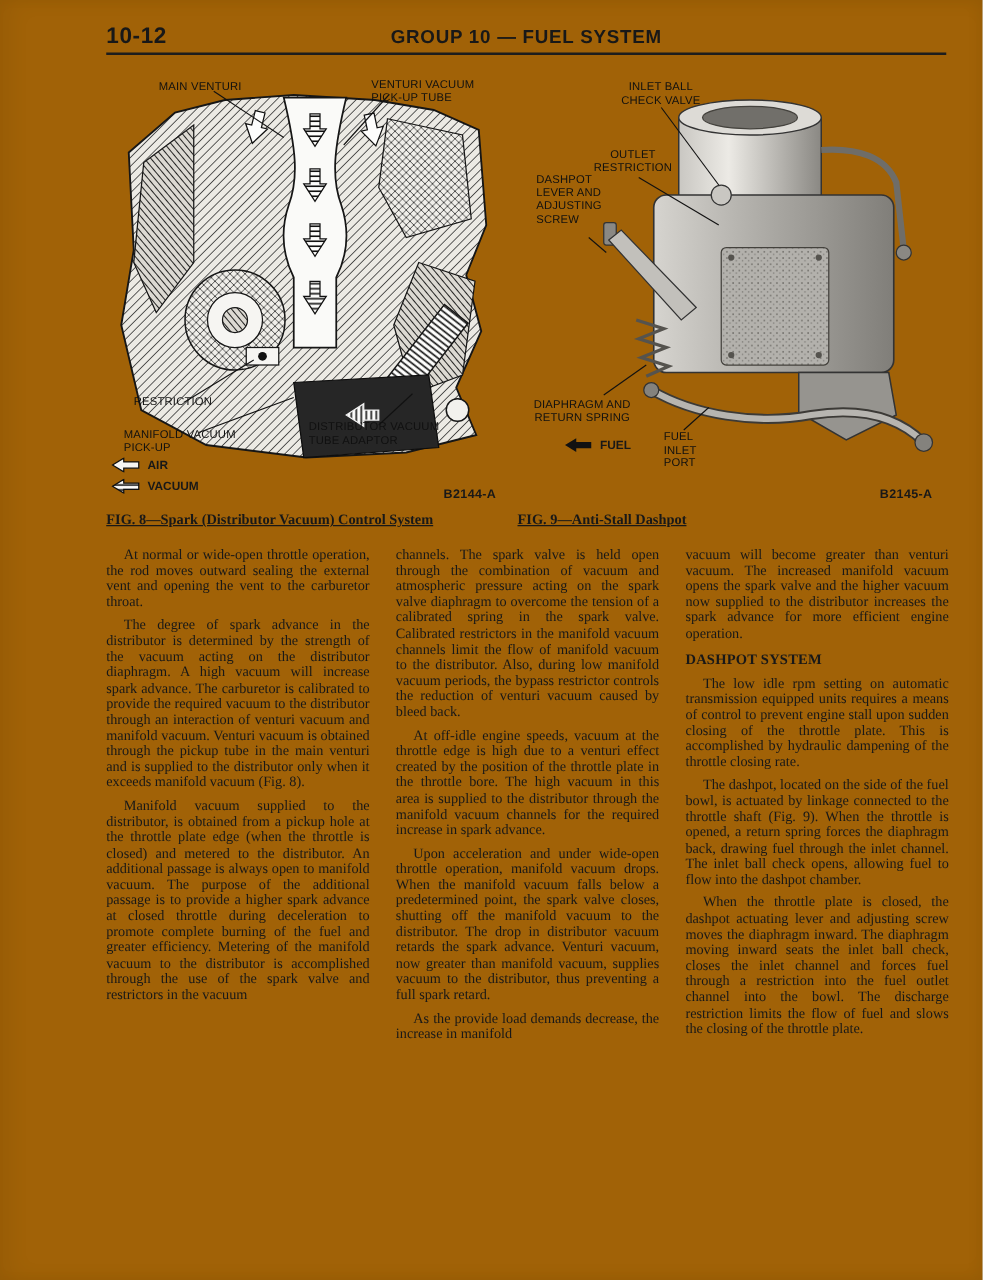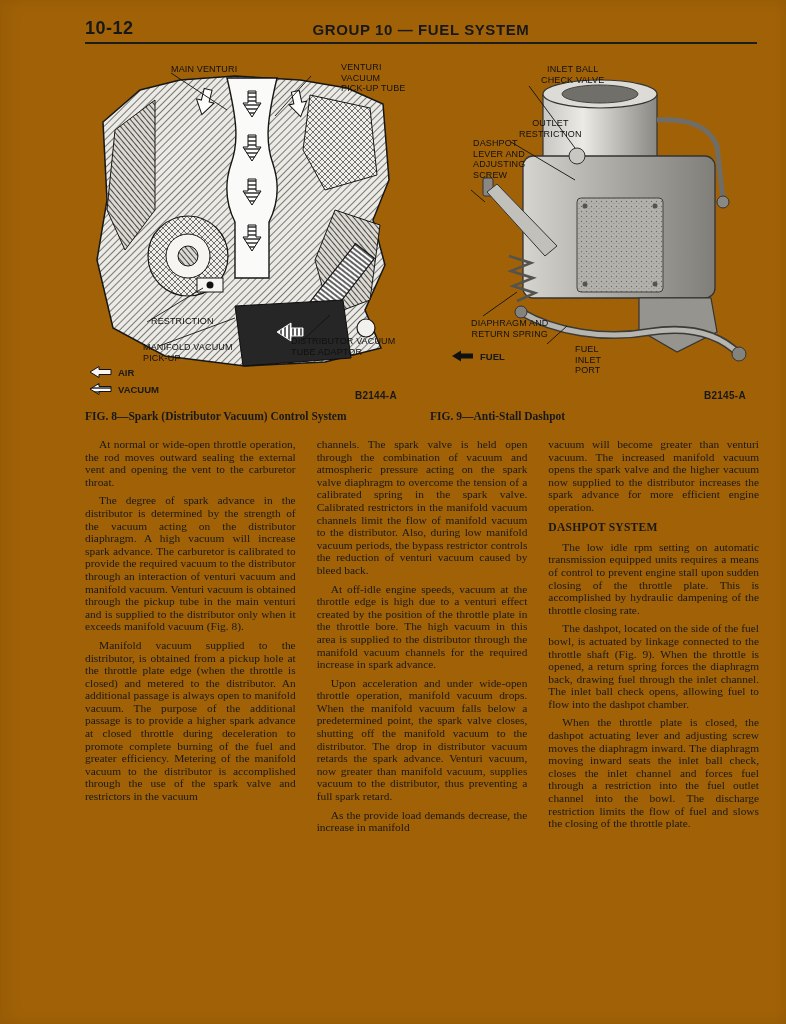--- a/index.html
+++ b/index.html
@@ -13,27 +13,27 @@
   .page-num { position:absolute; left:85px; top:18px; font:bold 18px "Liberation Sans", sans-serif; letter-spacing:.5px; }
   .page-title { position:absolute; left:85px; top:21px; width:672px; text-align:center; font:bold 15px "Liberation Sans", sans-serif; letter-spacing:.6px; }
   .header-rule { position:absolute; left:85px; top:42px; width:672px; height:2px; background:#1d1d1d; }
   
   .fig { position:absolute; }
   .fig-8 { left:85px; top:60px; width:330px; height:346px; }
   .fig-9 { left:425px; top:60px; width:335px; height:346px; }
   .art { position:absolute; left:0; top:0; }
   .callout {
     position:absolute; font:9px/1.18 "Liberation Sans", sans-serif;
-    color:#101010; white-space:pre-line; letter-spacing:.15px;margin-left:44px;
+    color:#101010; white-space:pre-line; letter-spacing:.15px;
   }
   .callout.center { text-align:center; }
   .legend-row { position:absolute; display:flex; align-items:center; gap:5px;
     font:bold 9.5px "Liberation Sans", sans-serif; }
   .fig-code { position:absolute; font:bold 10px "Liberation Sans", sans-serif; letter-spacing:.3px; }
-  .fig-caption { position:absolute; font:bold 11.5px/1.25 "Liberation Serif", serif; }
+  .fig-caption { position:absolute; font:bold 11.5px/1.25 "Liberation Serif", serif;text-decoration:underline; }
   
   .columns { position:absolute; left:85px; top:438px; width:674px; display:flex; gap:21px; }
   .col { flex:1 1 0; min-width:0; }
   .para { margin:0 0 6px; font-size:11.4px; line-height:12.6px; text-align:justify; }
   .para.indent { text-indent:14px; }
   .col-heading { margin:7px 0 7px; font:bold 11.6px/13.2px "Liberation Serif", serif; letter-spacing:.2px; }
 </style>
 </head>
 <body>
 
@@ -206,21 +206,21 @@
     <div class="legend-row" style="left:26px; top:290px;">
       <svg width="24" height="12" viewBox="0 0 24 12">
         <path d="M22,3.5 L10,3.5 L10,0.5 L1,6 L10,11.5 L10,8.5 L22,8.5 Z" fill="#111"></path>
       </svg>
       <span>FUEL</span>
     </div>
 
     <div class="fig-code" style="right:14px; top:330px;">B2145-A</div>
   </div>
 
-  <div class="fig-caption" style="left:430px; top:409px; width:330px;">FIG. 9—Anti-Stall Dashpot</div>
+  <div class="fig-caption" style="left:414px; top:409px; width:330px;">FIG. 9—Anti-Stall Dashpot</div>
 
   <main class="columns">
     <section class="col">
       <p class="para indent">At normal or wide-open throttle operation, the rod moves outward sealing the external vent and opening the vent to the carburetor throat.</p>
       <p class="para indent">The degree of spark advance in the distributor is determined by the strength of the vacuum acting on the distributor diaphragm. A high vacuum will increase spark advance. The carburetor is calibrated to provide the required vacuum to the distributor through an interaction of venturi vacuum and manifold vacuum. Venturi vacuum is obtained through the pickup tube in the main venturi and is supplied to the distributor only when it exceeds manifold vacuum (Fig. 8).</p>
       <p class="para indent">Manifold vacuum supplied to the distributor, is obtained from a pickup hole at the throttle plate edge (when the throttle is closed) and metered to the distributor. An additional passage is always open to manifold vacuum. The purpose of the additional passage is to provide a higher spark advance at closed throttle during deceleration to promote complete burning of the fuel and greater efficiency. Metering of the manifold vacuum to the distributor is accomplished through the use of the spark valve and restrictors in the vacuum</p>
     </section>
 
     <section class="col">
       <p class="para">channels. The spark valve is held open through the combination of vacuum and atmospheric pressure acting on the spark valve diaphragm to overcome the tension of a calibrated spring in the spark valve. Calibrated restrictors in the manifold vacuum channels limit the flow of manifold vacuum to the distributor. Also, during low manifold vacuum periods, the bypass restrictor controls the reduction of venturi vacuum caused by bleed back.</p>

